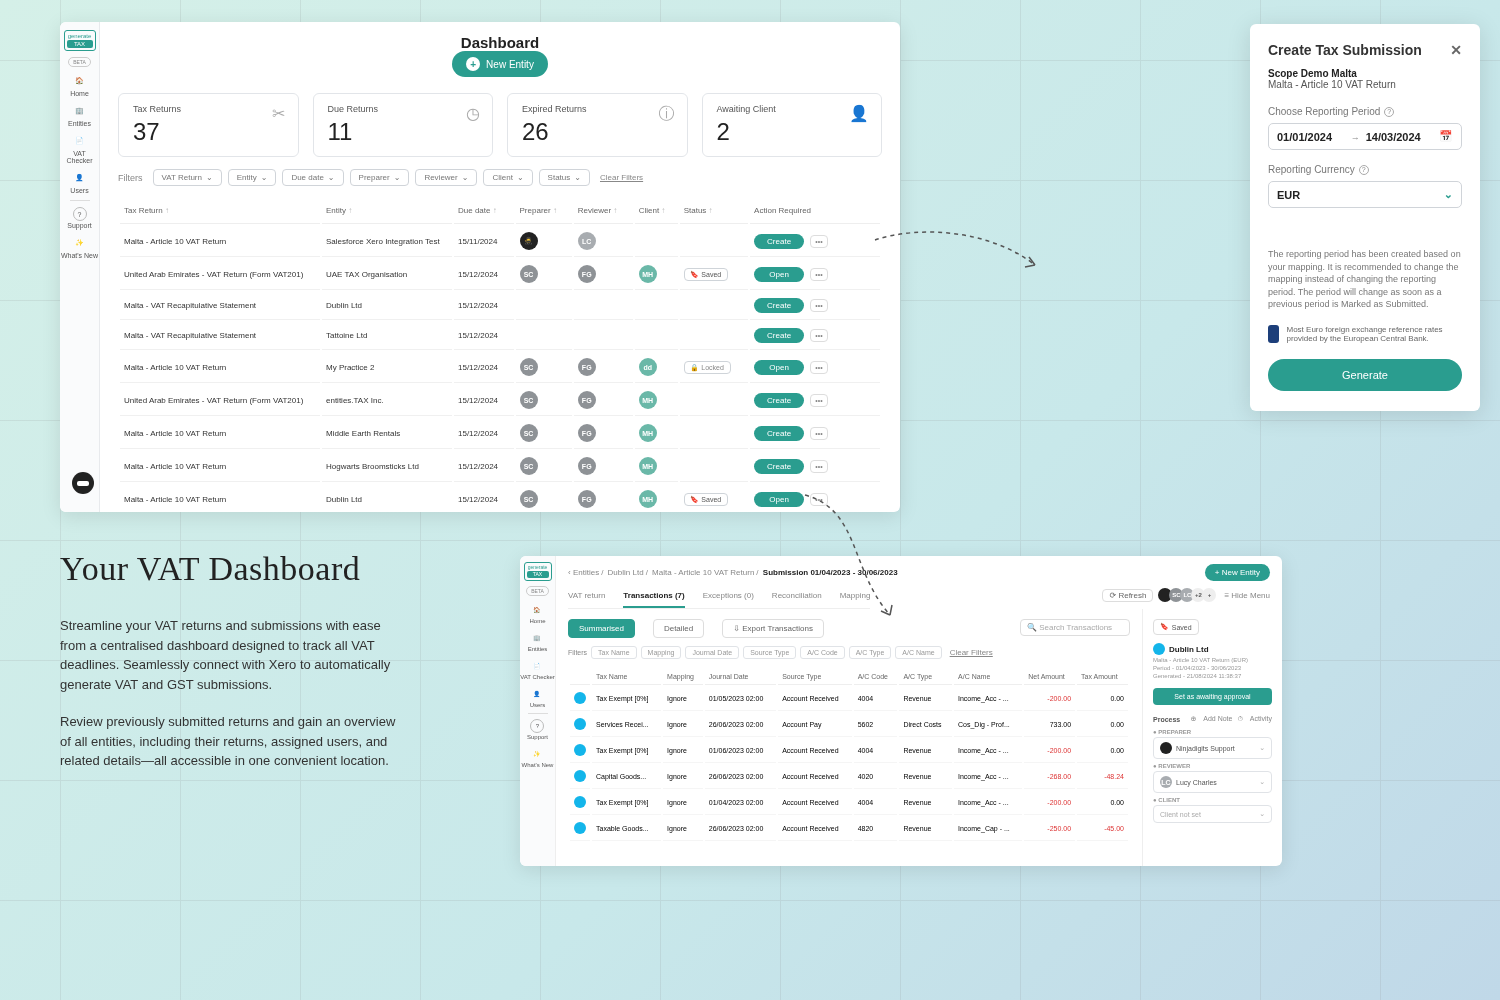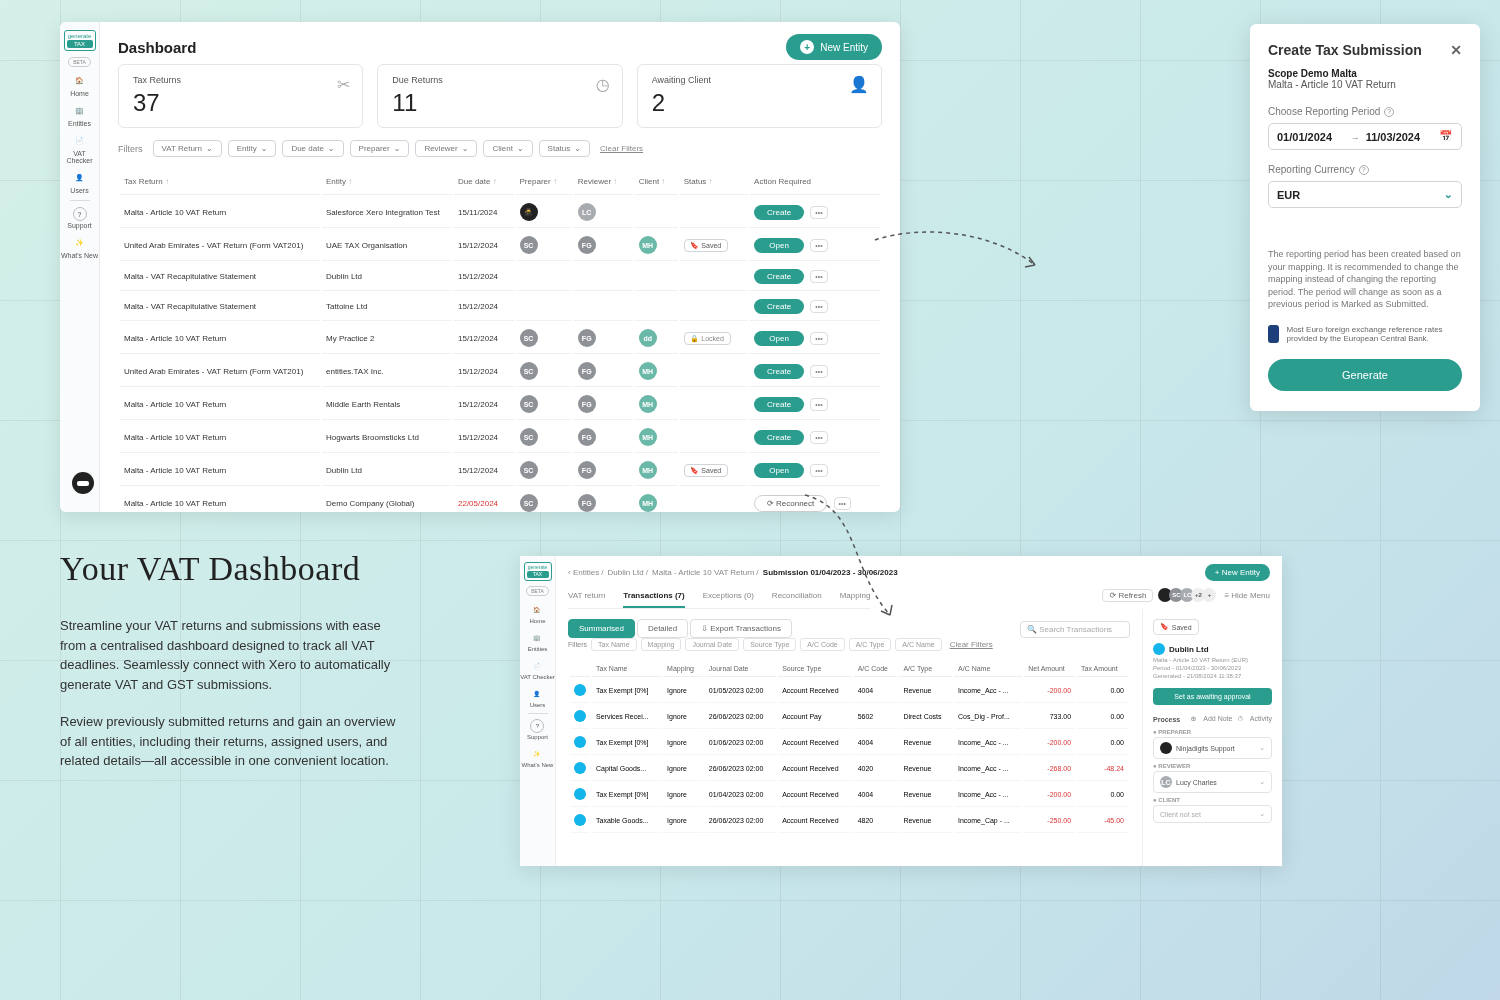--- a/index.html
+++ b/index.html
@@ -17,21 +17,21 @@
   .panel1 { position: absolute; left: 60px; top: 22px; width: 840px; height: 490px; background: #fff; border-radius: 6px; box-shadow: 0 4px 20px rgba(0,0,0,0.1); display: flex; overflow: hidden; }
   .sidebar { width: 40px; background: #fafbfc; border-right: 1px solid #e8eaed; display: flex; flex-direction: column; align-items: center; padding-top: 8px; font-size: 7px; color: #555; gap: 6px; }
   .logo-box { width: 32px; padding: 2px; font-size: 6px; text-align: center; color: #2a9d8f; border: 1px solid #2a9d8f; border-radius: 3px; line-height: 1; }
   .logo-box .tax { background: #2a9d8f; color: #fff; padding: 1px; margin-top: 1px; border-radius: 2px; }
   .beta-pill { border: 1px solid #ccc; border-radius: 6px; padding: 1px 4px; font-size: 5px; color: #888; }
   .nav-item { text-align: center; cursor: pointer; }
   .nav-icon { width: 16px; height: 16px; margin: 0 auto 1px; display: flex; align-items: center; justify-content: center; }
   .nav-divider { width: 20px; height: 1px; background: #ddd; }
 
   .main1 { flex: 1; padding: 12px 18px; overflow: hidden; }
-  .header1 { display: flex; justify-content: space-between; align-items: center; margin-bottom: 4px; }
+  .header1 { display: flex; justify-content: space-between; align-items: center; margin-bottom: 16px; flex-direction: column; }
   .header1 h1 { font-size: 15px; font-weight: 600; color: #222; }
   .btn-new { background: #2a9d8f; color: #fff; border: none; border-radius: 16px; padding: 6px 14px; font-size: 10px; cursor: pointer; display: flex; align-items: center; gap: 6px; }
   .btn-new .icon-plus { width: 14px; height: 14px; background: #fff; color: #2a9d8f; border-radius: 50%; display: flex; align-items: center; justify-content: center; font-weight: bold; }
 
   .stats-row { display: flex; gap: 14px; margin-bottom: 12px; }
   .stat-card { flex: 1; border: 1px solid #e2e5e9; border-radius: 6px; padding: 10px 14px; position: relative; }
   .stat-card .label { font-size: 9px; color: #555; margin-bottom: 4px; }
   .stat-card .value { font-size: 24px; font-weight: 400; color: #222; }
   .stat-card .stat-icon { position: absolute; top: 10px; right: 12px; color: #aaa; }
 
@@ -72,37 +72,37 @@
   .date-range .arrow { color: #888; margin: 0 6px; font-size: 9px; }
   .date-range .cal { color: #2a9d8f; margin-left: 6px; }
   .currency-select { border: 1px solid #d0d4d9; border-radius: 5px; padding: 6px 8px; font-size: 11px; font-weight: 600; color: #222; display: flex; justify-content: space-between; align-items: center; margin-bottom: 40px;}
   .currency-select .chev { color: #2a9d8f; }
   .panel2 .note { font-size: 9px; color: #777; line-height: 1.4; margin-bottom: 14px; }
   .panel2 .ecb { display: flex; gap: 8px; font-size: 8px; color: #666; align-items: center; margin-bottom: 16px; }
   .panel2 .ecb-icon { width: 18px; height: 18px; background: #1d3f7a; border-radius: 3px; }
   .btn-generate { width: 100%; background: #2a9d8f; color: #fff; border: none; border-radius: 16px; padding: 10px; font-size: 11px; font-weight: 500; cursor: pointer; }
 
   
-  .panel3 { position: absolute; left: 520px; top: 556px; width: 762px; height: 310px; background: #fff; border-radius: 0; box-shadow: 0 4px 20px rgba(0,0,0,0.1); display: flex; overflow: hidden; font-size: 8px; }
+  .panel3 { position: absolute; left: 520px; top: 556px; width: 762px; height: 310px; background: #fff; border-radius: 6px; box-shadow: 0 4px 20px rgba(0,0,0,0.1); display: flex; overflow: hidden; font-size: 8px; }
   .sidebar3 { width: 36px; background: #fafbfc; border-right: 1px solid #eee; display: flex; flex-direction: column; align-items: center; padding-top: 6px; gap: 5px; font-size: 6px; color: #555;}
   .sidebar3 .logo-box { font-size: 5px; width: 28px; }
   .main3 { flex: 1; overflow: hidden; display: flex; flex-direction: column; }
   .head3 { padding: 8px 12px 0; }
   .breadcrumb { font-size: 8px; color: #888; display: flex; align-items: center; gap: 4px; justify-content: space-between; }
   .breadcrumb .path span.sep { margin: 0 2px; }
   .breadcrumb .current { color: #222; font-weight: 600; }
   .tabs3 { display: flex; gap: 18px; margin-top: 10px; border-bottom: 1px solid #eee; font-size: 8px; }
   .tab3 { padding-bottom: 6px; color: #888; cursor: pointer; }
   .tab3.active { color: #222; border-bottom: 2px solid #2a9d8f; font-weight: 600; }
 
   .body3 { flex: 1; display: flex; overflow: hidden; }
   .left3 { flex: 1; padding: 10px 12px; overflow: auto; }
   .right3 { width: 140px; border-left: 1px solid #eee; padding: 10px 10px; font-size: 7px; color: #555; }
 
-  .viewtabs { display: flex; gap: 2px; align-items: flex-end; }
+  .viewtabs { display: flex; gap: 18px; align-items: flex-start; margin-bottom: 8px; }
   .viewtab { padding: 4px 10px; border: 1px solid #ddd; border-radius: 4px; cursor: pointer; color: #666; }
   .viewtab.active { background: #2a9d8f; color: #fff; border-color: #2a9d8f; }
   .search3 { margin-left: auto; border: 1px solid #ddd; border-radius: 4px; padding: 3px 6px; color: #aaa; width: 110px; }
   .filters3 { display: flex; gap: 4px; align-items: center; margin-bottom: 8px; font-size: 7px; color: #888;}
   .filter3 { border: 1px solid #e0e3e7; border-radius: 3px; padding: 2px 6px; color: #999;}
 
   .table3 { width: 100%; font-size: 7px; }
   .table3 thead th { text-align: left; padding: 4px 4px; color: #666; font-weight: 500; border-bottom: 1px solid #eee; white-space: nowrap;}
   .table3 tbody td { padding: 5px 4px; border-bottom: 1px solid #f5f5f5; white-space: nowrap;}
   .dot-xero { width: 12px; height: 12px; border-radius: 50%; background: #13B5EA; display: inline-block; }
@@ -192,20 +192,25 @@
     <div class="stats-row">
       <div class="stat-card">
         <div class="label">Tax Returns</div>
         <div class="value">37</div>
         <div class="stat-icon">✂</div>
       </div>
       <div class="stat-card">
         <div class="label">Due Returns</div>
         <div class="value">11</div>
         <div class="stat-icon">◷</div>
+      </div>
+      <div class="stat-card">
+        <div class="label">Expired Returns</div>
+        <div class="value">26</div>
+        <div class="stat-icon">ⓘ</div>
       </div>
       <div class="stat-card">
         <div class="label">Awaiting Client</div>
         <div class="value">2</div>
         <div class="stat-icon">👤</div>
       </div>
     </div>
 
     <div class="filters-row">
       <span class="label">Filters</span>
@@ -377,21 +382,21 @@
   <div class="sub-title">Scope Demo Malta</div>
   <div class="sub-desc">Malta - Article 10 VAT Return</div>
 
   <div class="field-label">
     <span>Choose Reporting Period</span>
       <span class="q">?</span>
   </div>
   <div class="date-range">
     <span class="from">01/01/2024</span>
     <span class="arrow">→</span>
-    <span class="to">11/03/2024</span>
+    <span class="to">14/03/2024</span>
     <span class="cal">📅</span>
   </div>
 
   <div class="field-label">
     <span>Reporting Currency</span>
       <span class="q">?</span>
   </div>
   <div class="currency-select">
     <span>EUR</span>
     <span class="chev">⌄</span>

